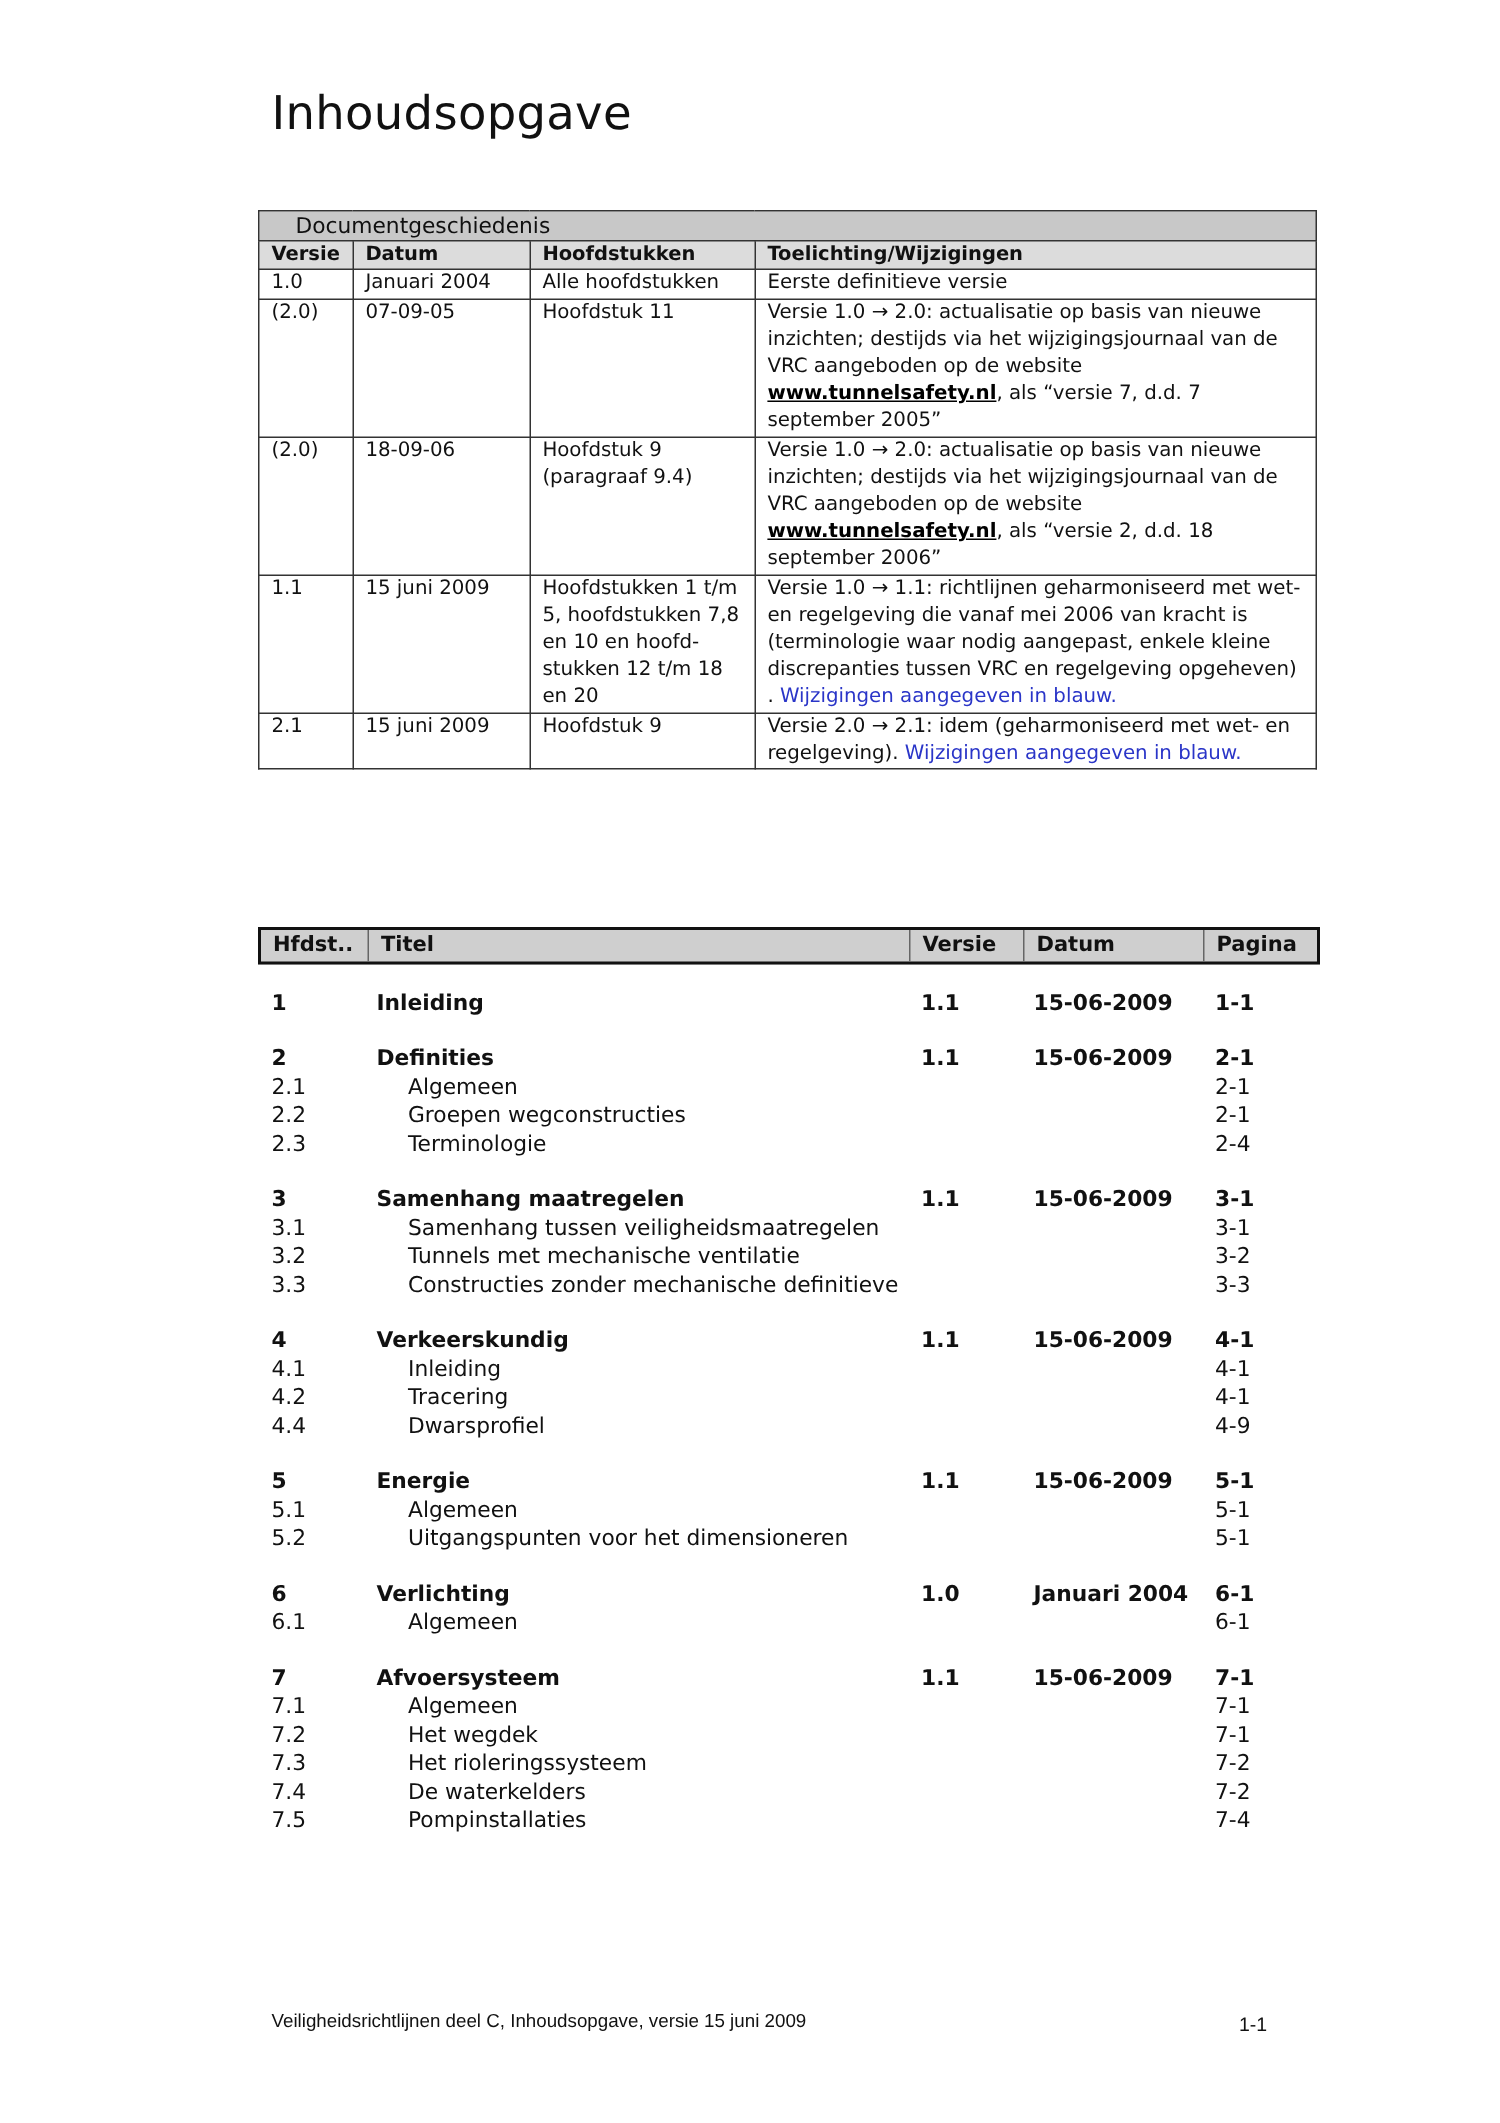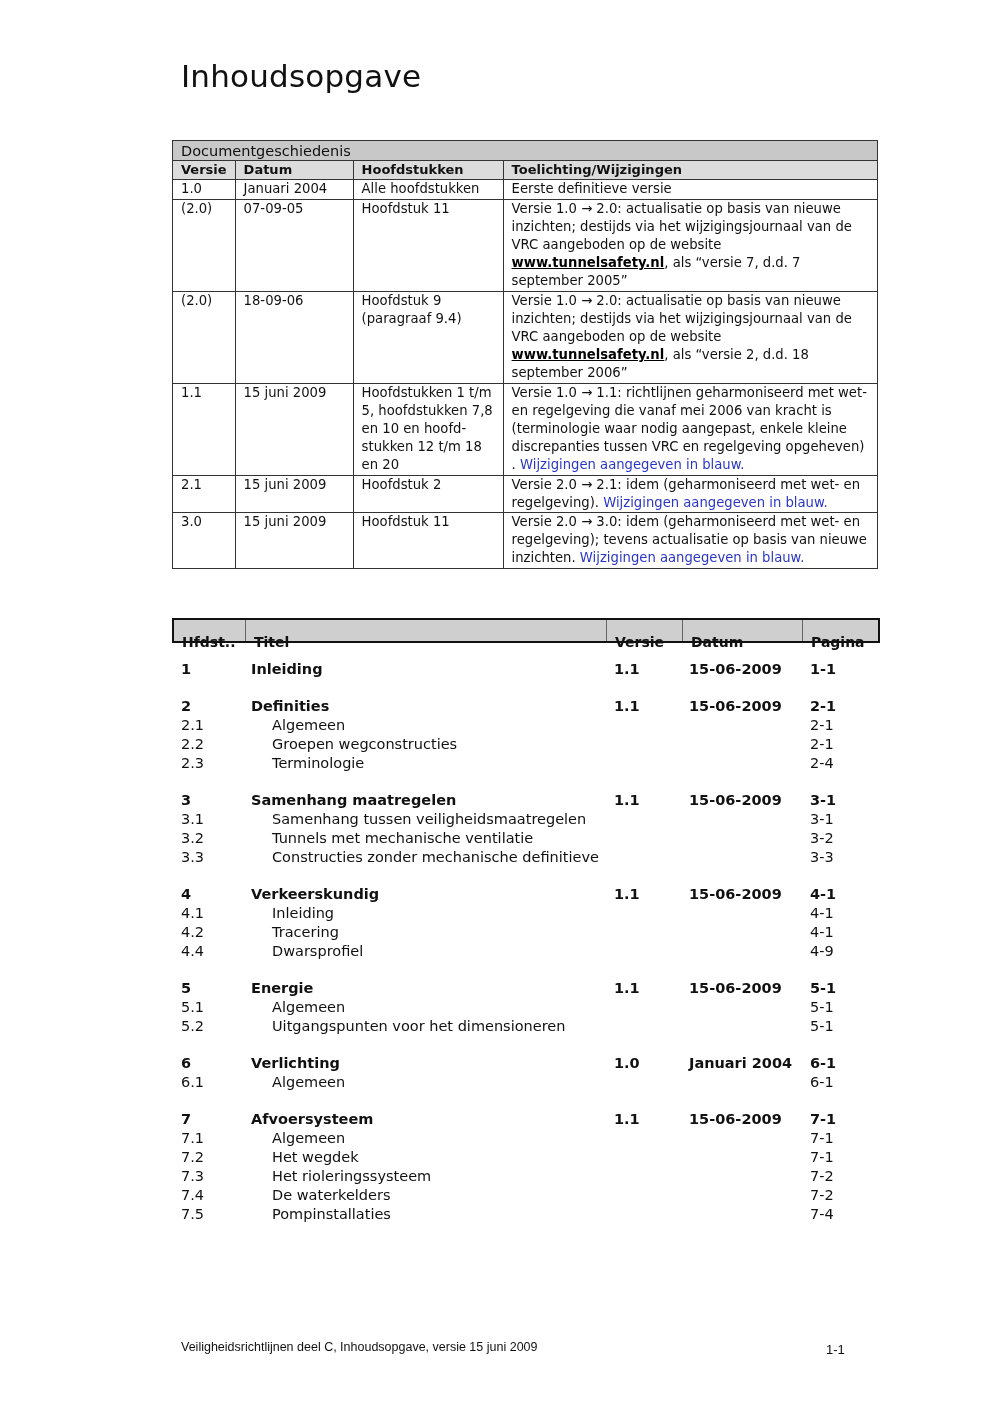--- a/index.html
+++ b/index.html
@@ -2,29 +2,29 @@
 <html><head>
 <meta charset="utf-8">
 <style>
   html, body { margin:0; padding:0; background:#ffffff; }
   body { width:1000px; height:1415px; position:relative; font-family:"DejaVu Sans", sans-serif; color:#111; overflow:hidden; }
   .title { position:absolute; left:181px; top:58px; font-size:31px; font-weight:normal; letter-spacing:0.2px; margin:0; }
 
   
   .hist { position:absolute; left:172px; top:140px; width:706px; border-collapse:collapse; font-size:13.2px; line-height:18.2px; }
   .hist td, .hist th { border:1px solid #333; padding:0 8px; vertical-align:top; text-align:left; font-weight:normal; }
-  .hist .caption-row td { background:#c8c8c8; font-size:14.5px; padding:1px 8px 0; }
+  .hist .caption-row td { background:#c8c8c8; font-size:14.5px; padding:1px 24px 0; }
   .hist .head-row th { background:#dcdcdc; font-weight:bold; font-size:13px; }
   .hist td.c1 { width:44px; } .hist td.c2 { width:101px; } .hist td.c3 { width:133px; }
   .hist .link { color:#000000; text-decoration:underline; font-weight:bold; }
   .hist .blue { color:#2a35c8;margin-top:45px; }
 
   
   .toc-head { position:absolute; left:172px; top:618px; width:704px; height:21px; background:#cfcfcf; border:2px solid #111; border-top-width:2px; display:flex; font-size:14px; font-weight:bold; box-sizing:content-box; }
-  .toc-head div { border-right:1px solid #666; padding:14px 0 0 8px; box-sizing:border-box; height:21px; }
+  .toc-head div { border-right:1px solid #666; padding:2px 0 0 8px; box-sizing:border-box; height:21px; }
   .toc-head div:last-child { border-right:none; }
   .h-hfd { width:72px; } .h-tit { width:361px; } .h-ver { width:76px; } .h-dat { width:120px; } .h-pag { flex:1; }
 
   
   .toc { position:absolute; left:181px; top:660px; width:700px; font-size:14.5px; }
   .row { position:relative; height:19px; line-height:19px; }
   .row.main { font-weight:bold; }
   .row.gap { margin-top:18px; }
   .row .num { position:absolute; left:0; }
   .row .ttl { position:absolute; left:70px;text-align:right; }
@@ -74,28 +74,22 @@
       </tr>
       <tr>
         <td class="c1">1.1</td>
         <td class="c2">15 juni 2009</td>
         <td class="c3">Hoofdstukken 1 t/m 5, hoofdstukken 7,8 en 10 en hoofd-stukken 12 t/m 18 en  20</td>
         <td><span>Versie 1.0 → 1.1: richtlijnen geharmoniseerd met wet- en regelgeving die vanaf mei 2006 van kracht is (terminologie waar nodig aangepast, enkele kleine discrepanties tussen VRC en regelgeving opgeheven) . </span><span class="blue">Wijzigingen aangegeven in blauw.</span></td>
       </tr>
       <tr>
         <td class="c1">2.1</td>
         <td class="c2">15 juni 2009</td>
-        <td class="c3">Hoofdstuk 2</td>
+        <td class="c3">Hoofdstuk 9</td>
         <td><span>Versie 2.0 → 2.1: idem (geharmoniseerd met wet- en regelgeving). </span><span class="blue">Wijzigingen aangegeven in blauw.</span></td>
-      </tr>
-      <tr>
-        <td class="c1">3.0</td>
-        <td class="c2">15 juni 2009</td>
-        <td class="c3">Hoofdstuk 11</td>
-        <td><span>Versie 2.0 → 3.0: idem (geharmoniseerd met wet- en regelgeving); tevens actualisatie op basis van nieuwe inzichten. </span><span class="blue">Wijzigingen aangegeven in blauw.</span></td>
       </tr>
     </tbody>
 </table>
 
 <div class="toc-head">
   <div class="h-hfd">Hfdst..</div>
   <div class="h-tit">Titel</div>
   <div class="h-ver">Versie</div>
   <div class="h-dat">Datum</div>
   <div class="h-pag">Pagina</div>

